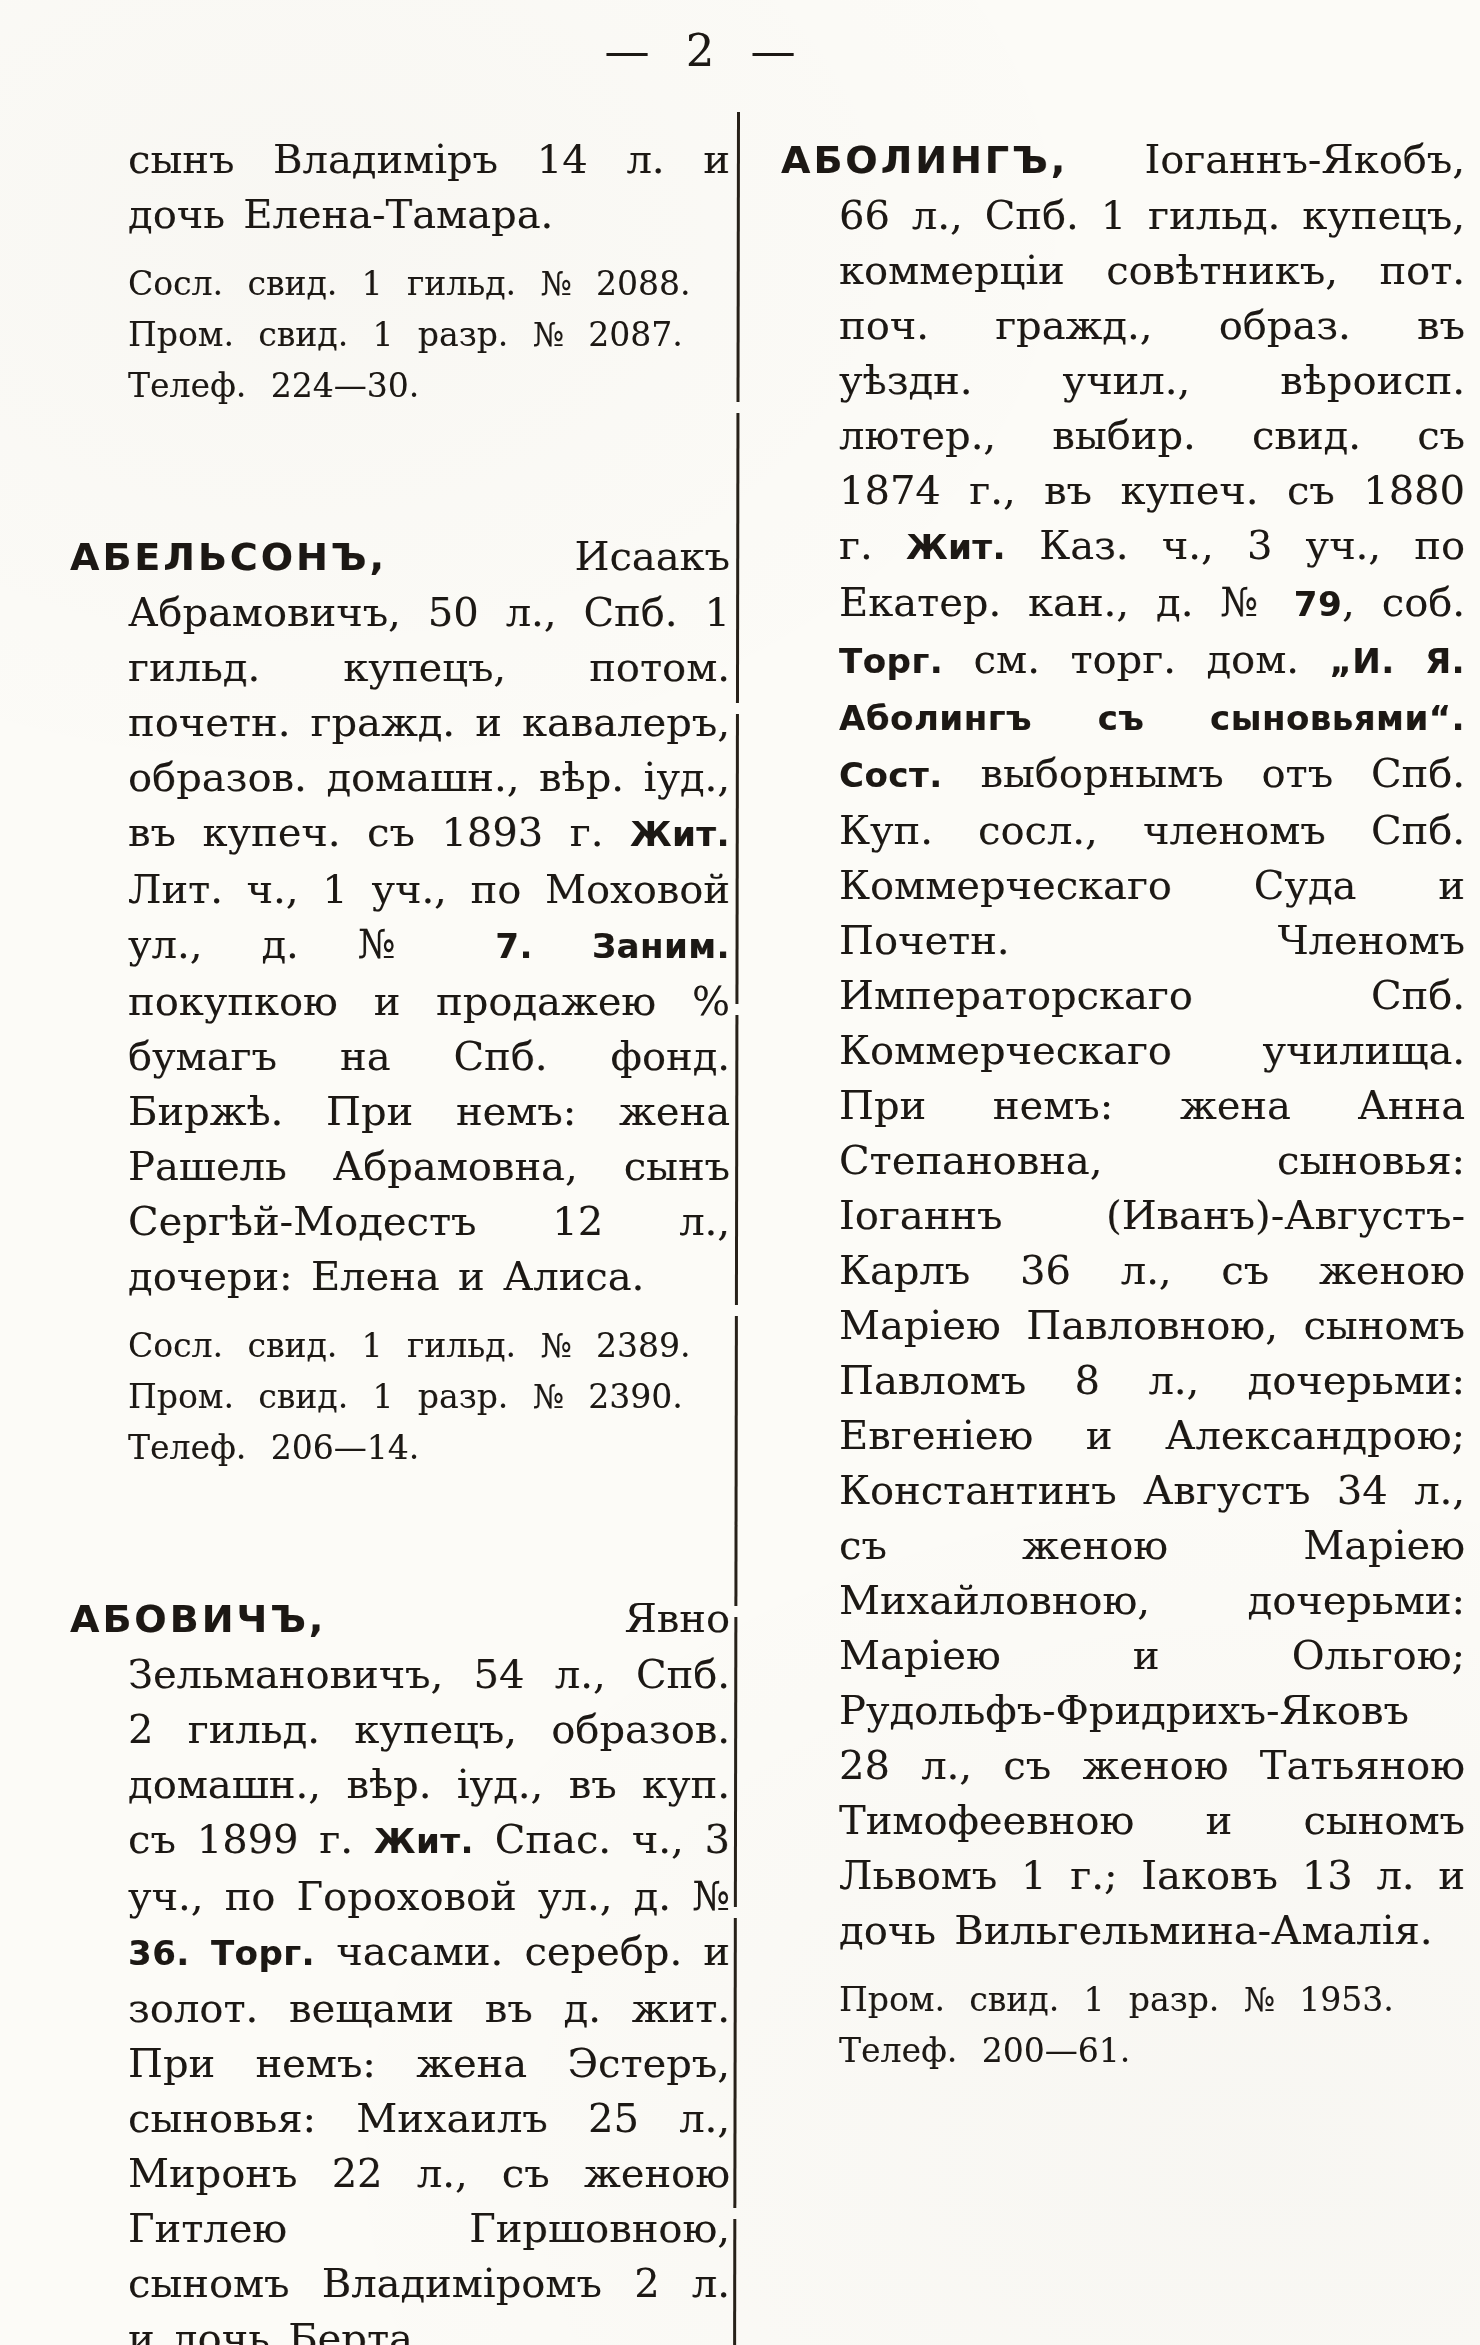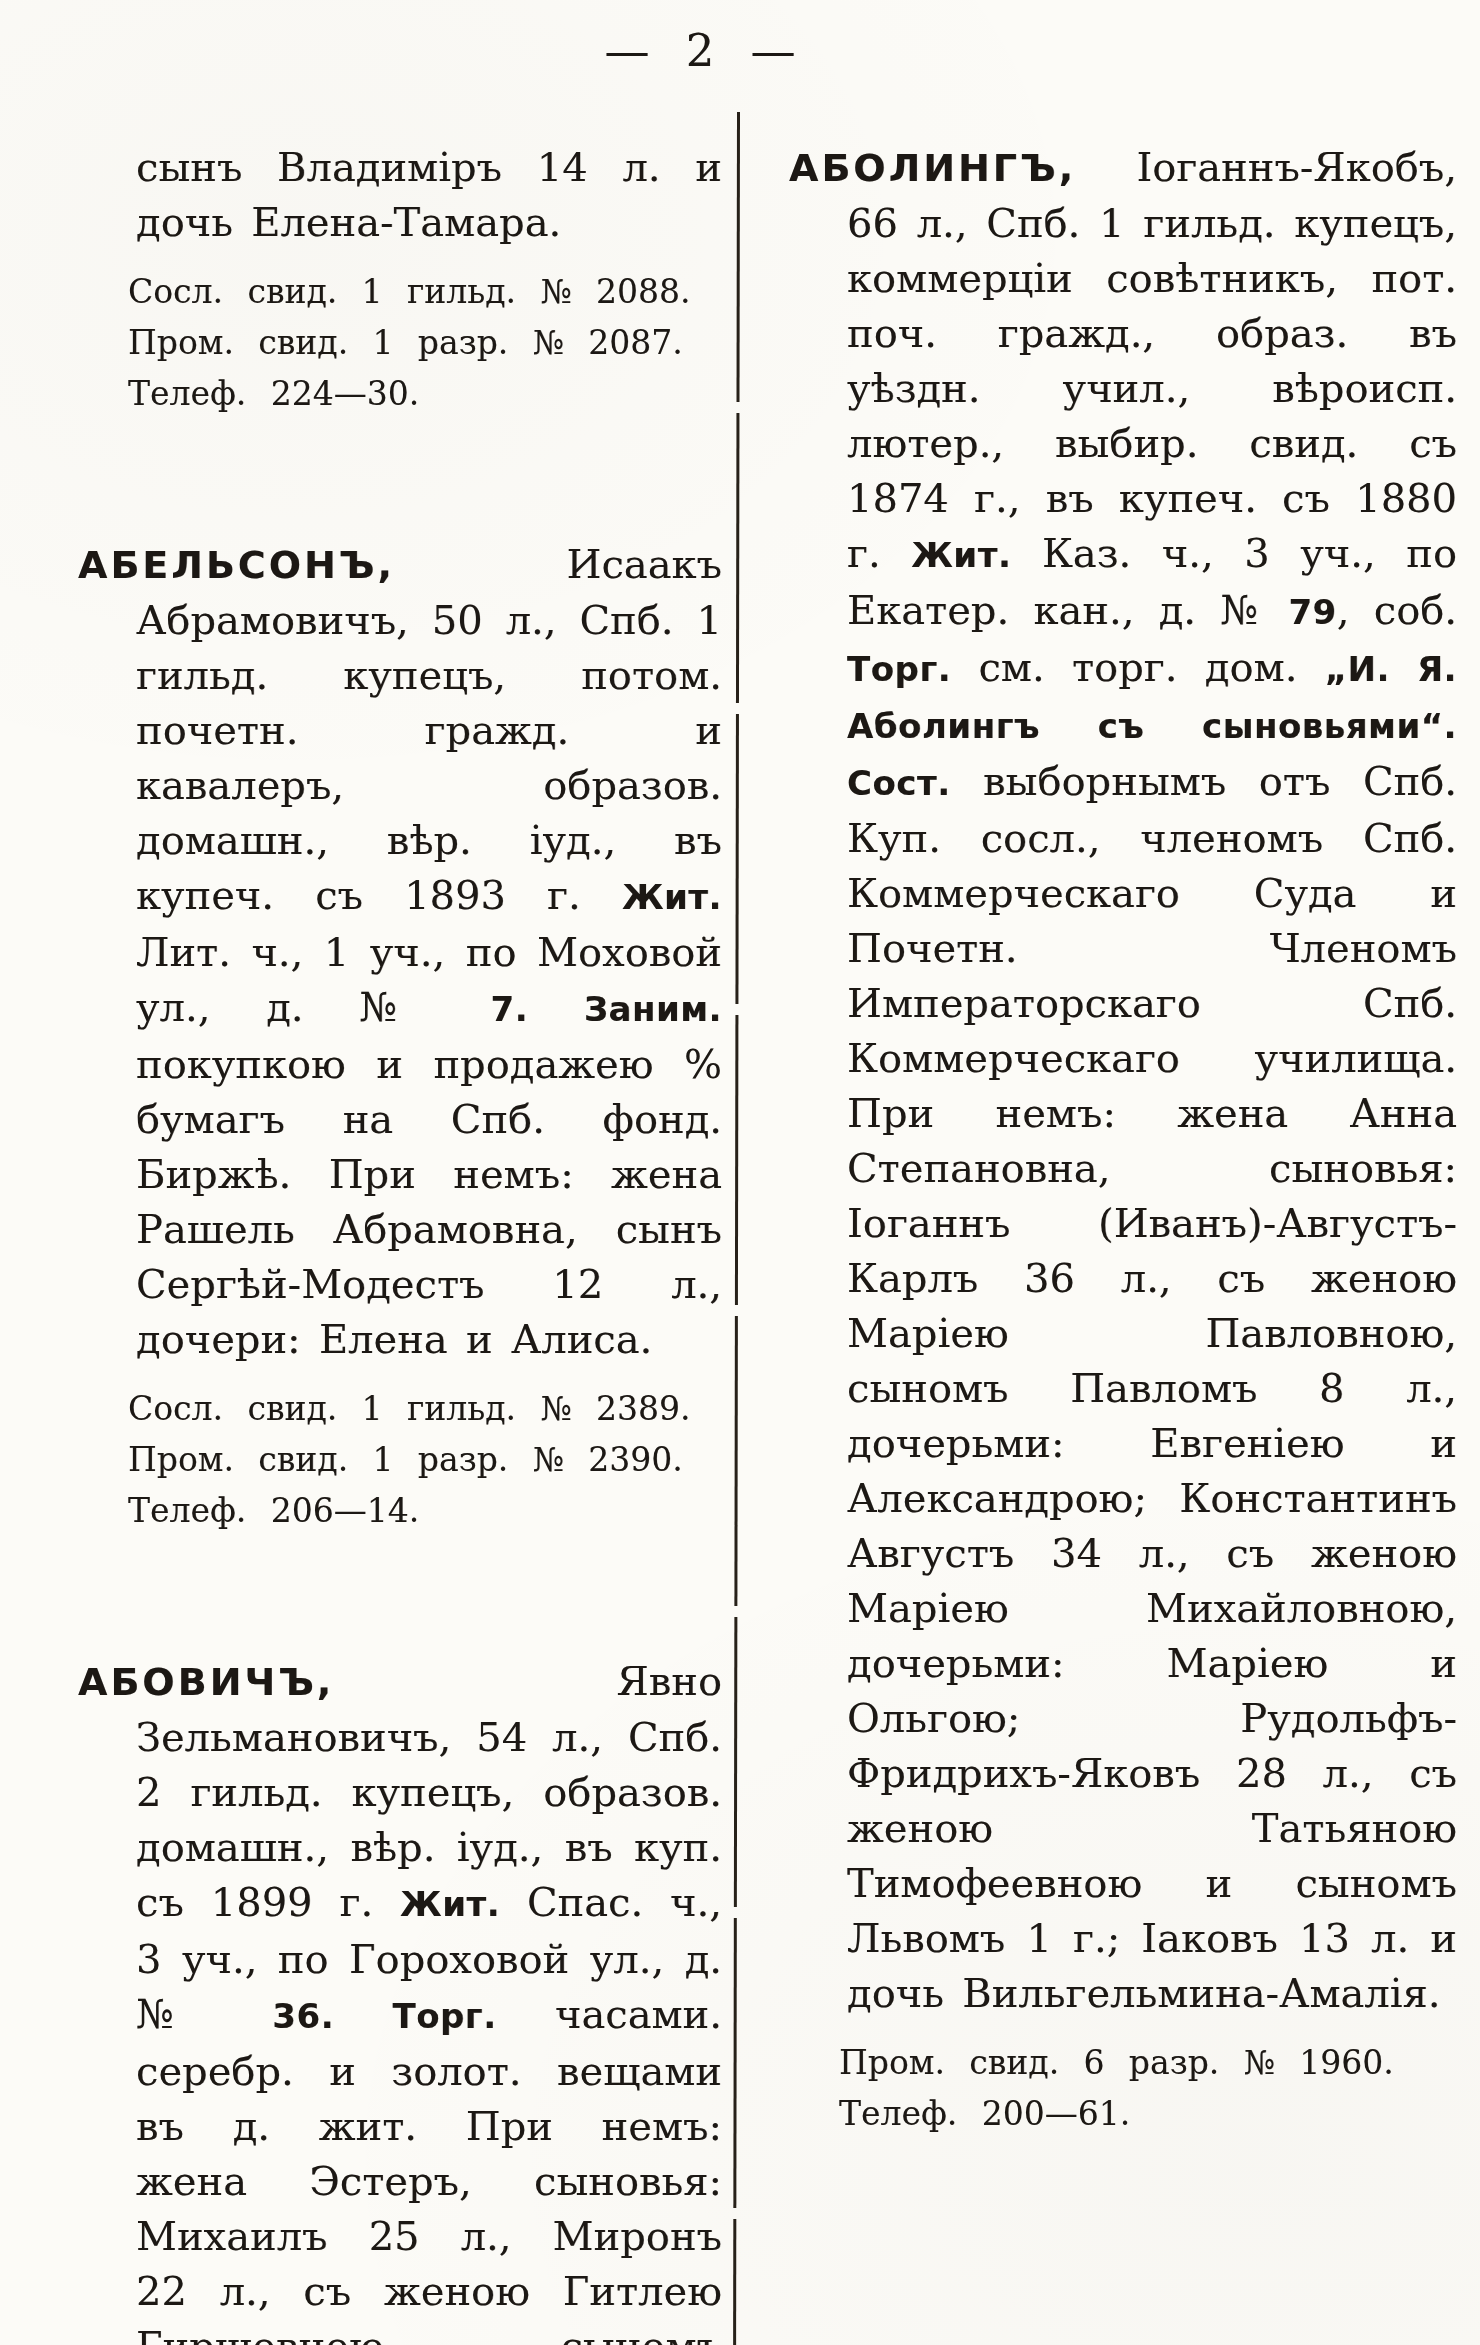--- a/index.html
+++ b/index.html
@@ -25,21 +25,21 @@
     background: repeating-linear-gradient(180deg,
       #272119 0px, #272119 290px, rgba(39,33,25,0) 290px, rgba(39,33,25,0) 301px);
     transform: rotate(0.1deg); transform-origin: top center;
   }
 
   .col { position: absolute; top: 132px; }
   .col-left  { left: 70px;  width: 660px; }
   .col-right { left: 781px; width: 684px; }
 
   .entry {
-    margin: 8px; font-size: 40px; line-height: 55px;
+    margin: 0; font-size: 40px; line-height: 55px;
     text-align: justify; word-spacing: 0.14em;
     padding-left: 58px; text-indent: -58px;
   }
   .entry.cont { text-indent: 0; }
   .entry:not(:first-child) { margin-top: 118px; }
   .col-right .entry:not(:first-child) { margin-top: 235px; }
 
   .head {
     font-family: "DejaVu Sans", "Liberation Sans", sans-serif;
     font-weight: bold; font-size: 38px; letter-spacing: 3px;
@@ -72,17 +72,17 @@
       <div class="fine">
         <div class="fine-line">Сосл. свид. 1 гильд. № 2389.</div>
         <div class="fine-line">Пром. свид. 1 разр. № 2390.</div>
         <div class="fine-line">Телеф. 206—14.</div>
       </div>
       <p class="entry"><span class="head">АБОВИЧЪ,</span><span class="r"> Явно Зельмановичъ, 54 л., Спб. 2 гильд. купецъ, образов. домашн., вѣр. іуд., въ куп. съ 1899 г. </span><span class="b">Жит.</span><span class="r"> Спас. ч., 3 уч., по Гороховой ул., д. № </span><span class="b">36.</span><span class="r"> </span><span class="b">Торг.</span><span class="r"> часами. серебр. и золот. вещами въ д. жит. При немъ: жена Эстеръ, сыновья: Михаилъ 25 л., Миронъ 22 л., съ женою Гитлею Гиршовною, сыномъ Владиміромъ 2 л. и дочь Берта.</span></p>
     </section>
   <section class="col col-right">
       <p class="entry"><span class="head">АБОЛИНГЪ,</span><span class="r"> Іоганнъ-Якобъ, 66 л., Спб. 1 гильд. купецъ, коммерціи совѣтникъ, пот. поч. гражд., образ. въ уѣздн. учил., вѣроисп. лютер., выбир. свид. съ 1874 г., въ купеч. съ 1880 г. </span><span class="b">Жит.</span><span class="r"> Каз. ч., 3 уч., по Екатер. кан., д. № </span><span class="b">79</span><span class="r">, соб. </span><span class="b">Торг.</span><span class="r"> см. торг. дом. </span><span class="b">„И. Я. Аболингъ съ сыновьями“.</span><span class="r"> </span><span class="b">Сост.</span><span class="r"> выборнымъ отъ Спб. Куп. сосл., членомъ Спб. Коммерческаго Суда и Почетн. Членомъ Императорскаго Спб. Коммерческаго училища. При немъ: жена Анна Степановна, сыновья: Іоганнъ (Иванъ)-Августъ-Карлъ 36 л., съ женою Маріею Павловною, сыномъ Павломъ 8 л., дочерьми: Евгеніею и Александрою; Константинъ Августъ 34 л., съ женою Маріею Михайловною, дочерьми: Маріею и Ольгою; Рудольфъ-Фридрихъ-Яковъ 28 л., съ женою Татьяною Тимофеевною и сыномъ Львомъ 1 г.; Іаковъ 13 л. и дочь Вильгельмина-Амалія.</span></p>
       <div class="fine">
-        <div class="fine-line">Пром. свид. 6 разр. № 1960.</div>
+        <div class="fine-line">Пром. свид. 1 разр. № 1953.</div>
         <div class="fine-line">Телеф. 200—61.</div>
       </div>
     </section>
 </div>
 
 </body></html>

